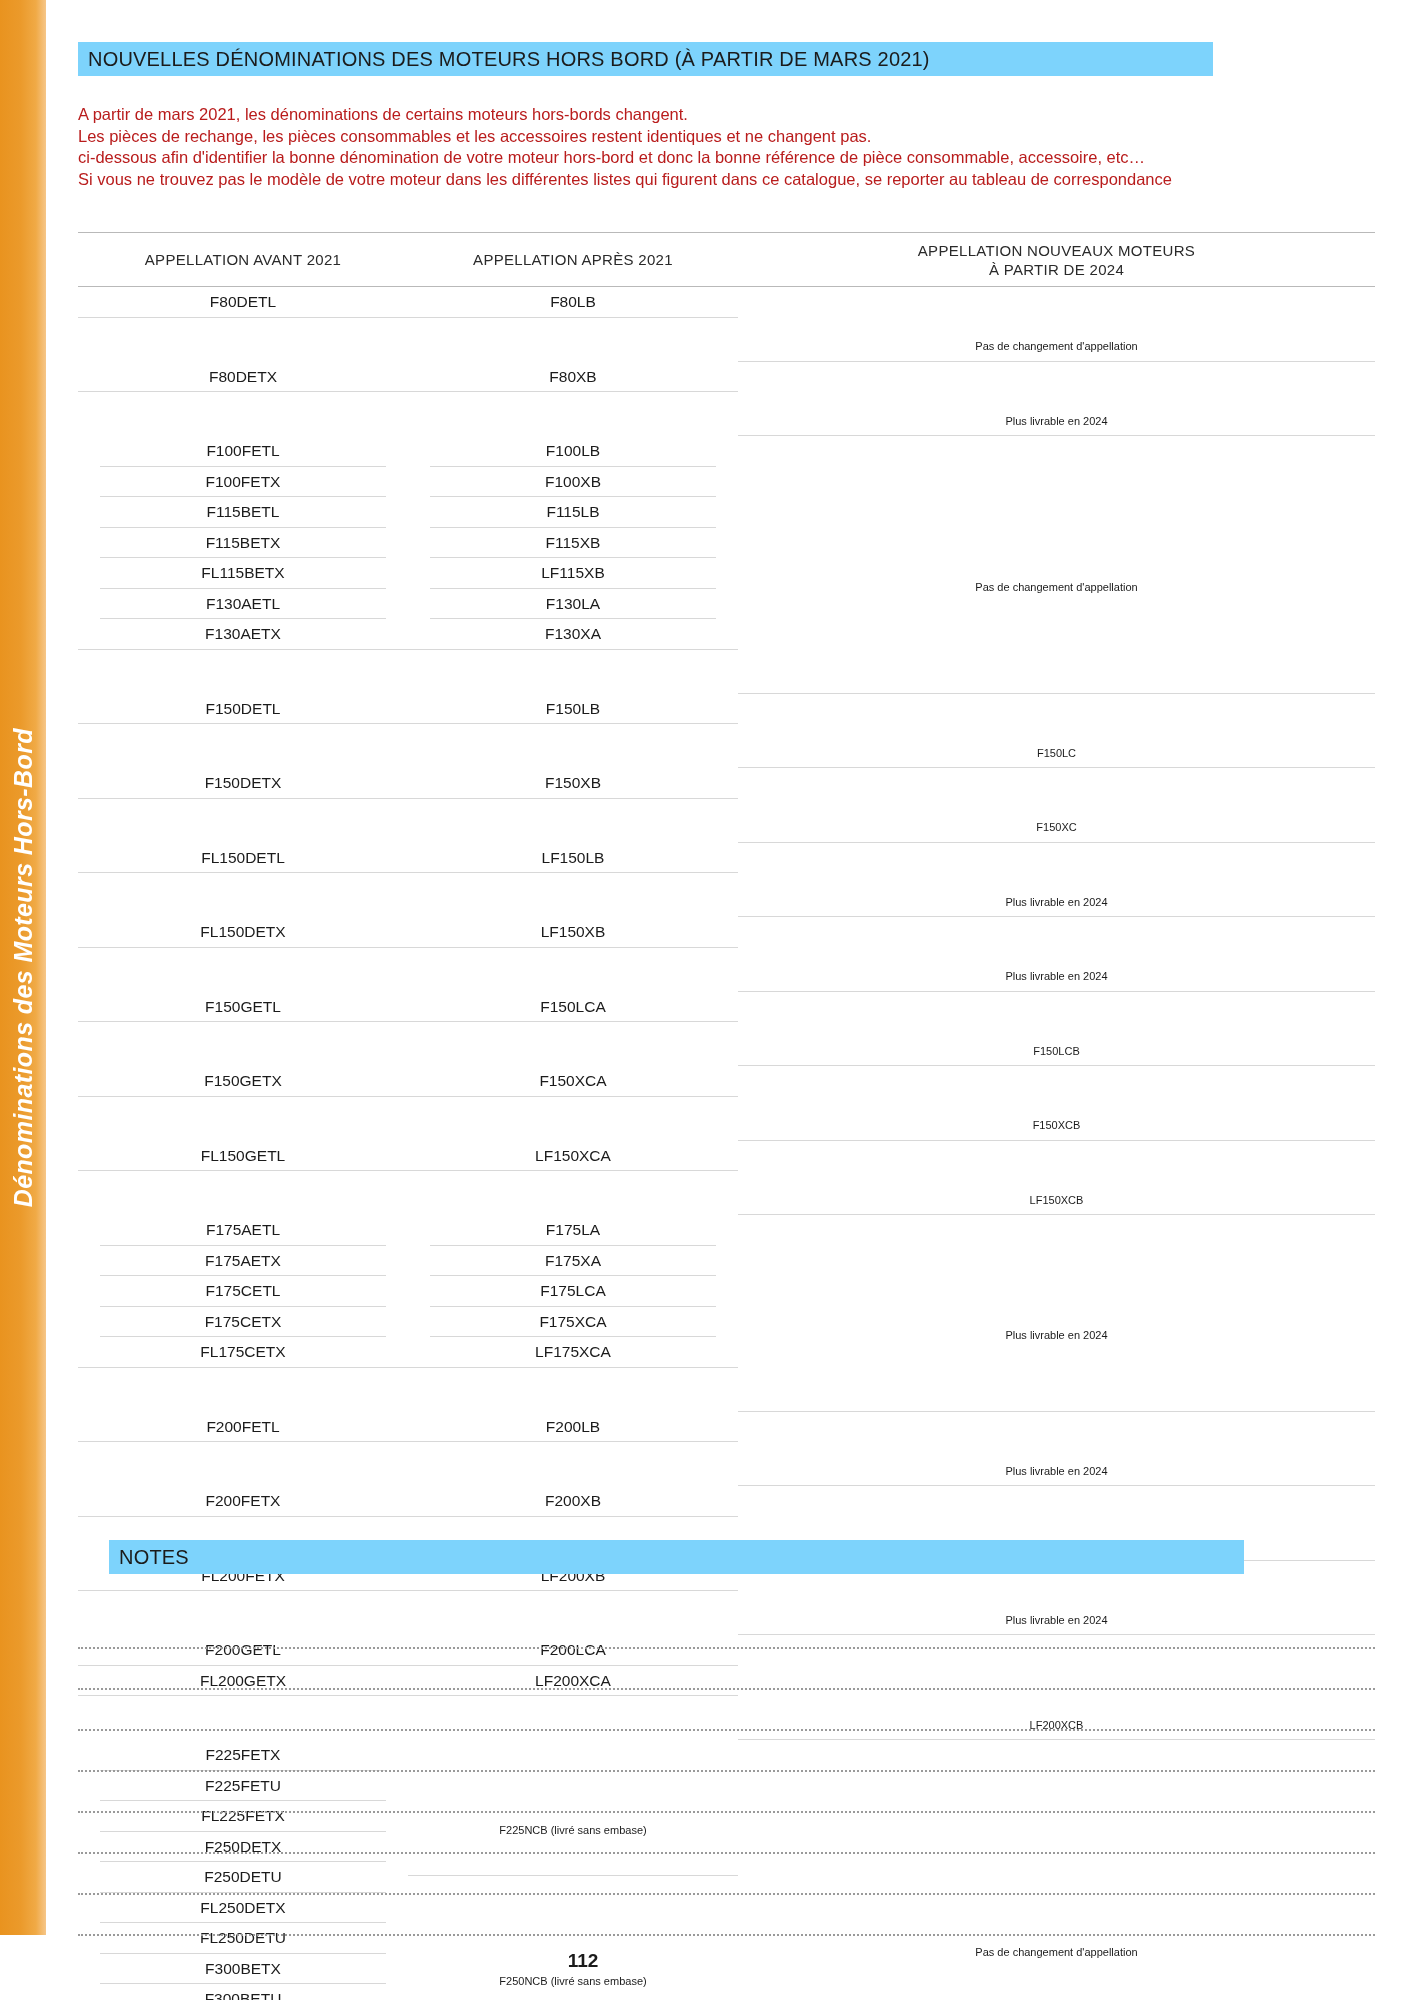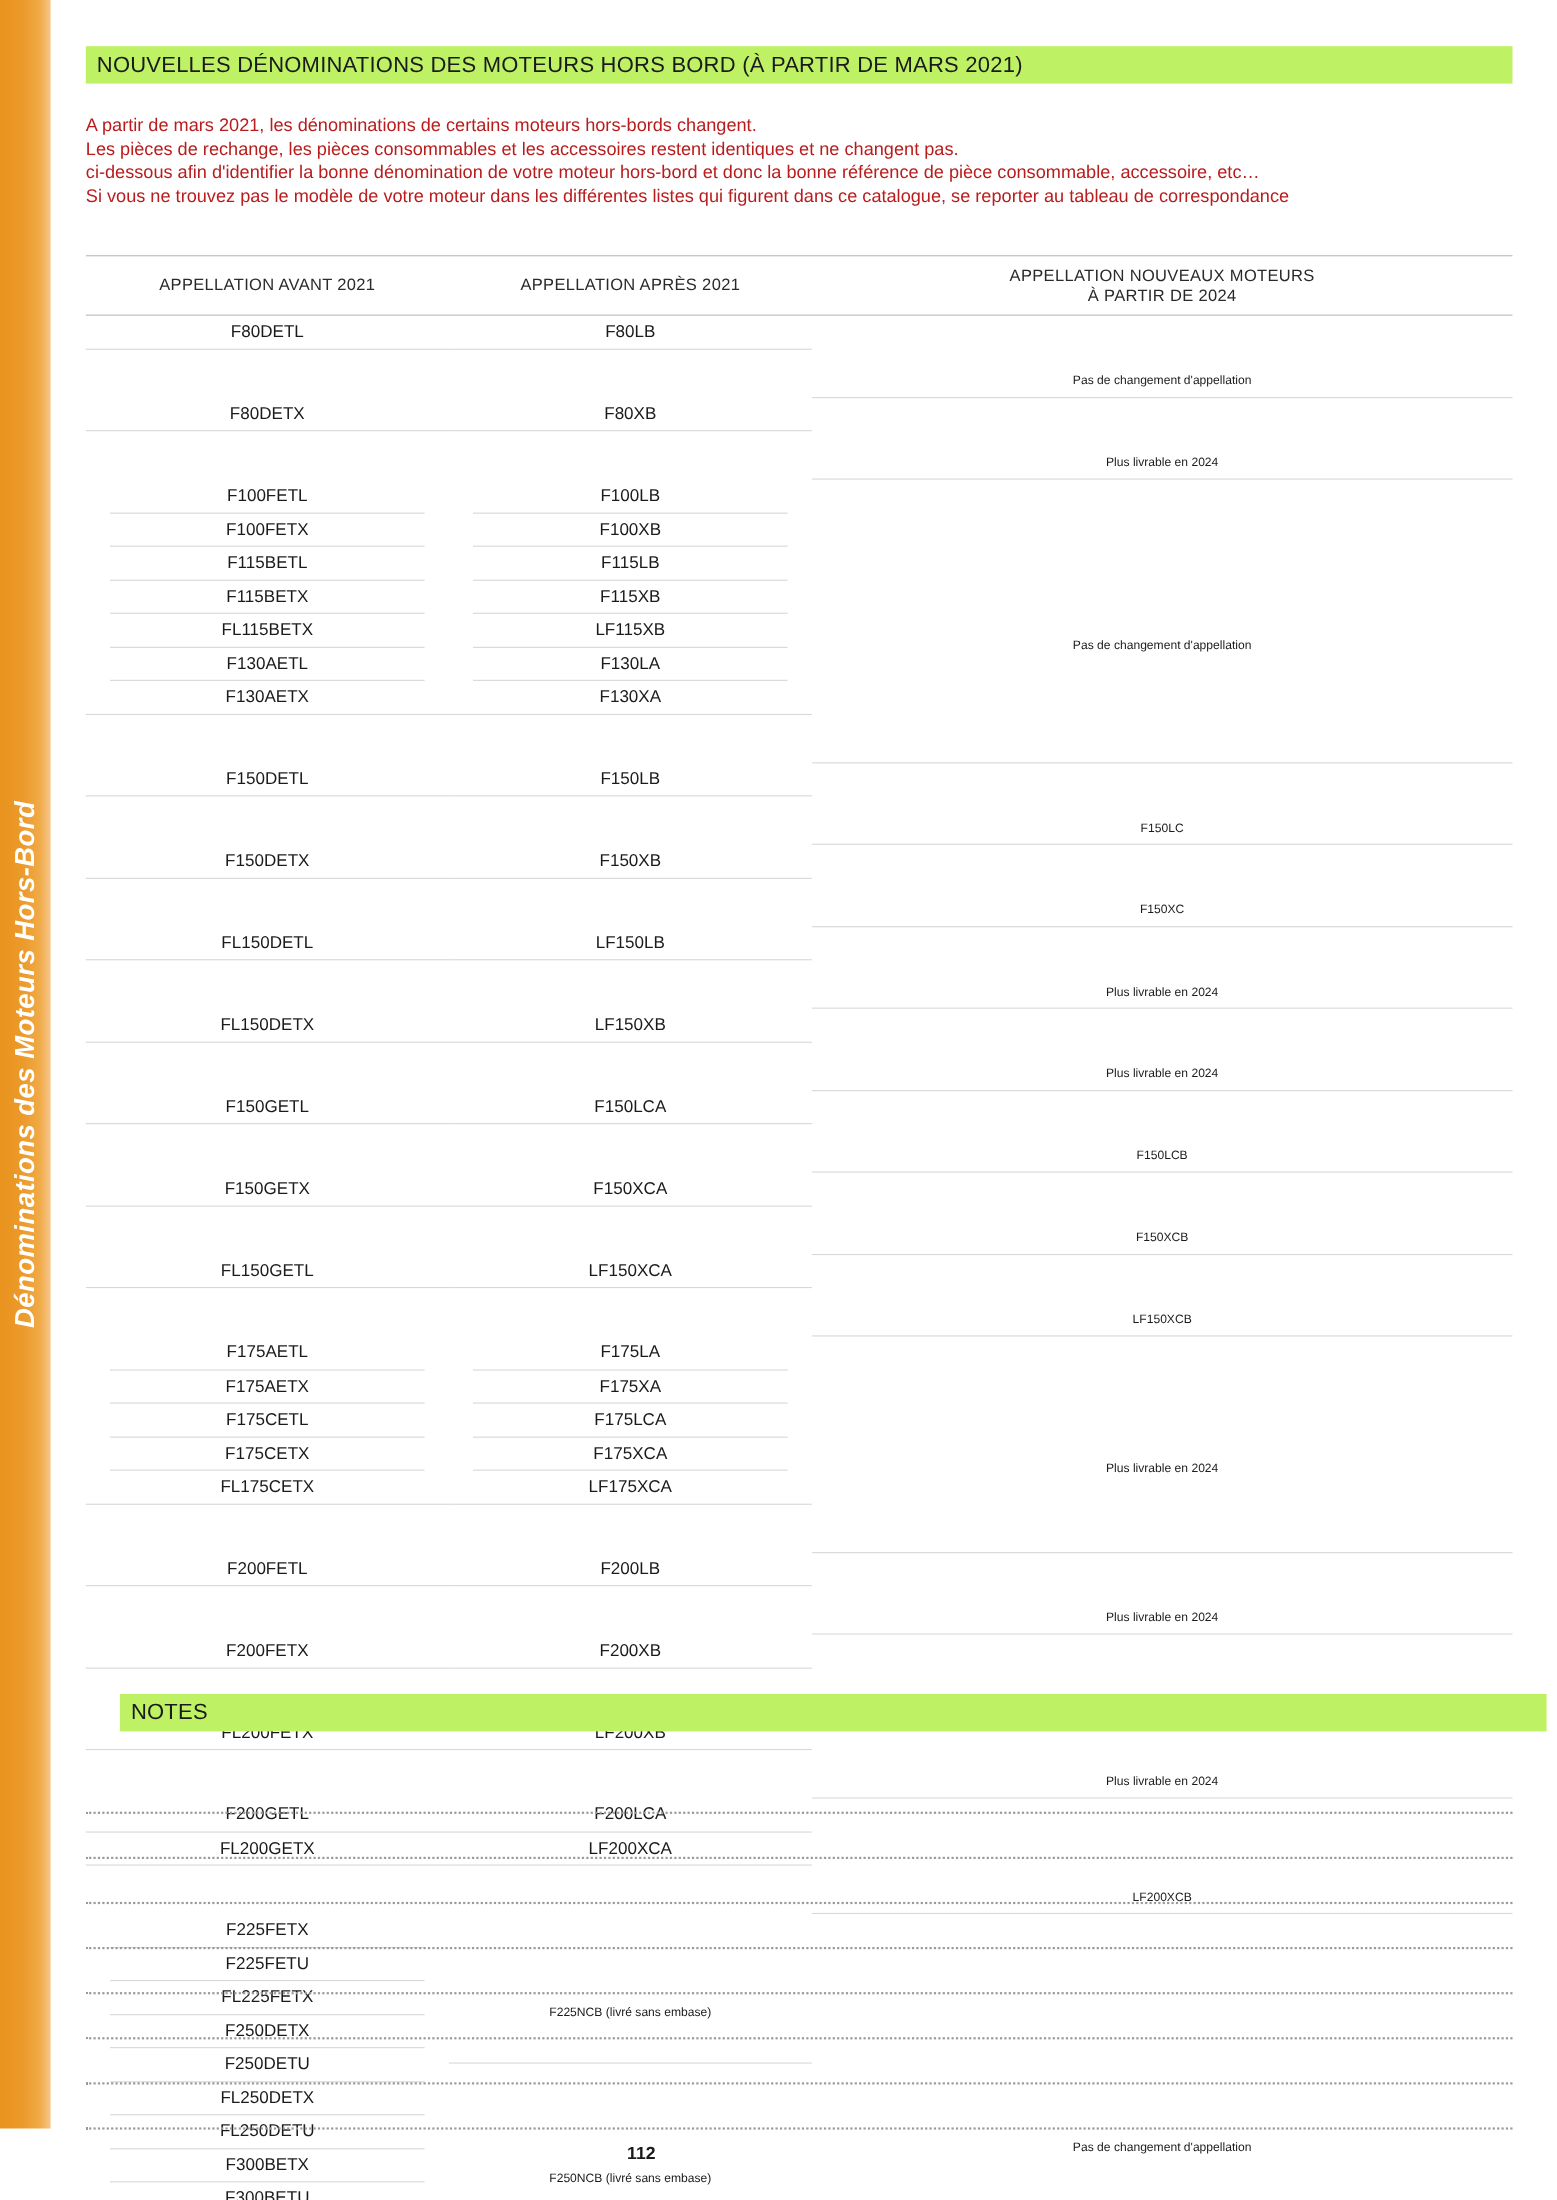--- a/index.html
+++ b/index.html
@@ -52,26 +52,26 @@
   .content {
     position: absolute;
     left: 78px;
     top: 0;
     width: 1337px;
     height: 2000px;
   }
 
   
   .section-bar {
-    background: #bef264;
+    background: #7dd3fc;
     height: 34px;
     display: flex;
     align-items: center;
     padding-left: 10px;
-    width: 1297px;
+    width: 1135px;
   }
   .section-bar-title {
     font-size: 20px;
     color: #1b1b1b;
     letter-spacing: 0.2px;
     font-family: "Liberation Sans", sans-serif;
     white-space: nowrap;
   }
 
   #title-bar { position: absolute; left: 0; top: 42px; }
@@ -166,21 +166,21 @@
     border-bottom: 2.2px dotted #9a9a9a;
   }
 
   
   .pagenum {
     position: absolute;
     left: 0;
     top: 1950px;
     width: 1010px;
     text-align: center;
-    font-size: 16px;
+    font-size: 19px;
     font-weight: bold;
     color: #1b1b1b;
   }
 </style>
 </head>
 <body>
 
 <div class="page">
 
   <div class="side-tab">

